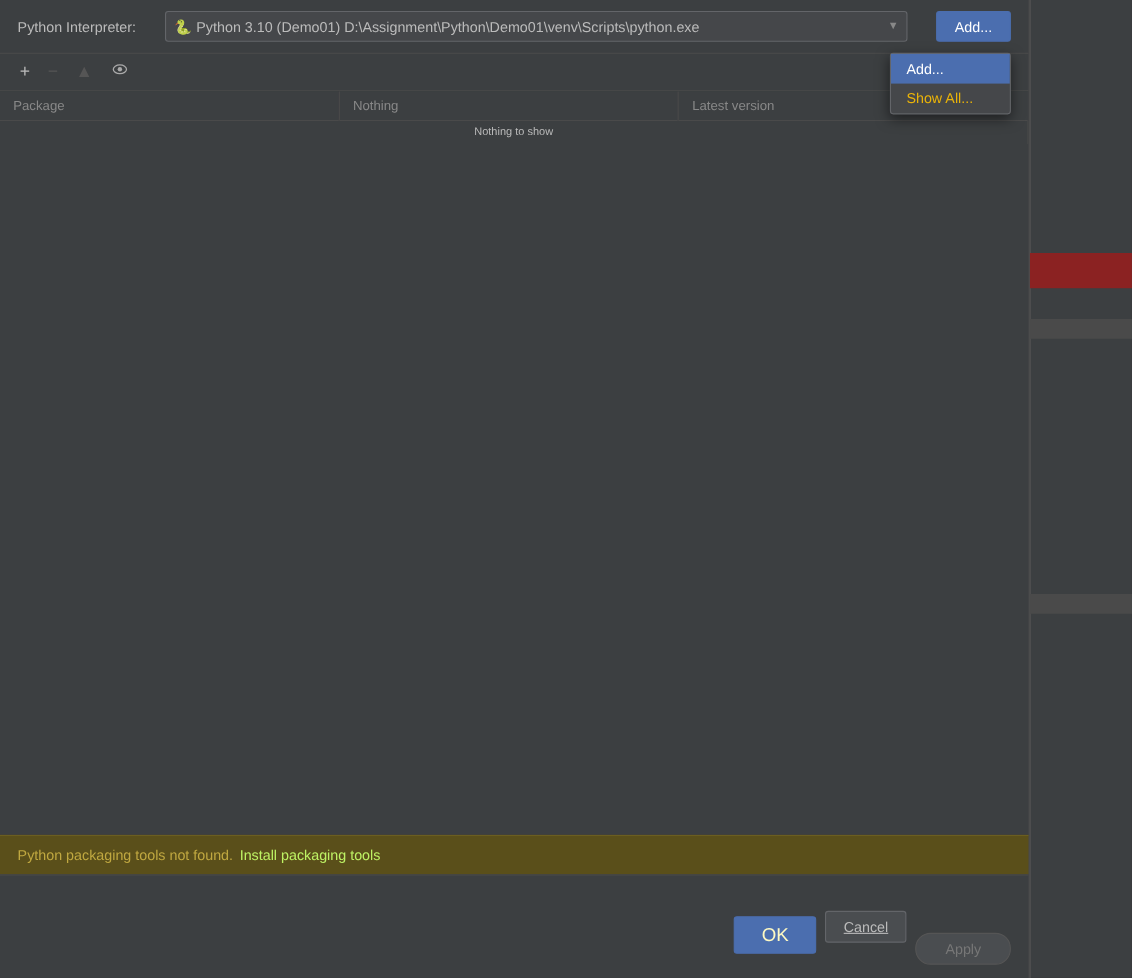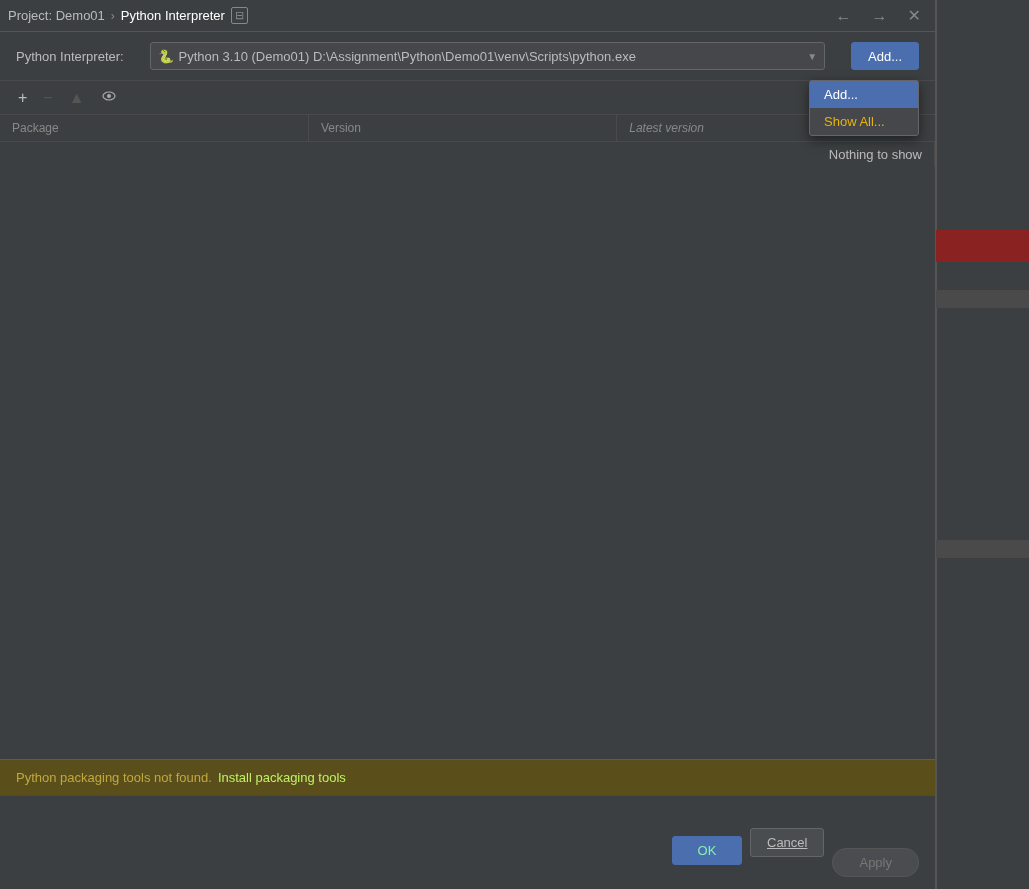--- a/index.html
+++ b/index.html
@@ -276,33 +276,33 @@
 
     .pkg-table th {
       text-align: left;
       padding: 6px 12px;
       color: #888;
       font-weight: normal;
       font-size: 12px;
       border-right: 1px solid #4a4a4a;
     }
 
-    .pkg-table th:last-child { border-right: none; font-style: italic; }
+    .pkg-table th:last-child { border-right: none; }
 
     .pkg-table td {
       padding: 5px 12px;
       border-right: 1px solid #4a4a4a;
       color: #bbbbbb;
     }
 
     .nothing-to-show {
-      text-align: right;
+      text-align: center;
       color: #666;
       padding: 120px 0;
-      font-size: 13px;
+      font-size: 10px;
     }
 
     
     .warning-bar {
       background: #5a4f1a;
       padding: 10px 16px;
       display: flex;
       align-items: center;
       gap: 6px;
       font-size: 13px;
@@ -327,24 +327,24 @@
       justify-content: flex-end;
       padding: 12px 16px;
       gap: 8px;
       background: #3c3f41;
       border-top: 1px solid #4a4a4a;
       flex-shrink: 0;
     }
 
     .btn-ok {
       background: #4b6eaf;
-      color: #86efac;
+      color: #fef9c3;
       border: 1px solid #4b6eaf;
       padding: 6px 24px;
-      font-size: 13px;
+      font-size: 17px;
       border-radius: 3px;
       cursor: pointer;
       min-width: 70px;
       margin-top: 15px;
     }
 
     .btn-cancel {
       background: #4a4d50;
       color: #bbbbbb;
       border: 1px solid #636569;
@@ -373,35 +373,20 @@
 
 <div class="ide-background"></div>
 <div class="right-sidebar">
   <div class="right-sidebar-red"></div>
   <div class="right-sidebar-strip1"></div>
   <div class="right-sidebar-strip2"></div>
 </div>
 
 <div class="dialog">
 
-  <div class="title-bar">
-    <div class="title-bar-left">
-      <div class="title-breadcrumb">
-        <span class="breadcrumb-project">Project: Demo01</span>
-        <span class="breadcrumb-separator">›</span>
-        <span class="breadcrumb-current">Python Interpreter</span>
-        <span class="breadcrumb-icon">⊟</span>
-      </div>
-    </div>
-    <div class="title-bar-nav">
-      <button class="nav-btn">←</button>
-      <button class="nav-btn">→</button>
-      <button class="close-btn">✕</button>
-    </div>
-  </div>
 
   <div class="interpreter-row">
     <span class="interpreter-label">Python Interpreter:</span>
     <div class="interpreter-select-wrapper">
       <select class="interpreter-select">
         <option>🐍 Python 3.10 (Demo01)  D:\Assignment\Python\Demo01\venv\Scripts\python.exe</option>
       </select>
       <span class="interpreter-select-icon">▼</span>
     </div>
     <button class="add-btn">Add...</button>
@@ -430,21 +415,21 @@
         </svg>
       </span>
     </button>
   </div>
 
   <div class="table-container">
     <table class="pkg-table">
       <thead>
         <tr>
           <th style="width:33%">Package</th>
-          <th style="width:33%">Version</th>
+          <th style="width:33%">Nothing</th>
           <th style="width:34%">Latest version</th>
         </tr>
       </thead>
       <tbody>
         <tr>
           <td colspan="3" class="nothing-to-show">Nothing to show</td>
         </tr>
       </tbody>
     </table>
   </div>

